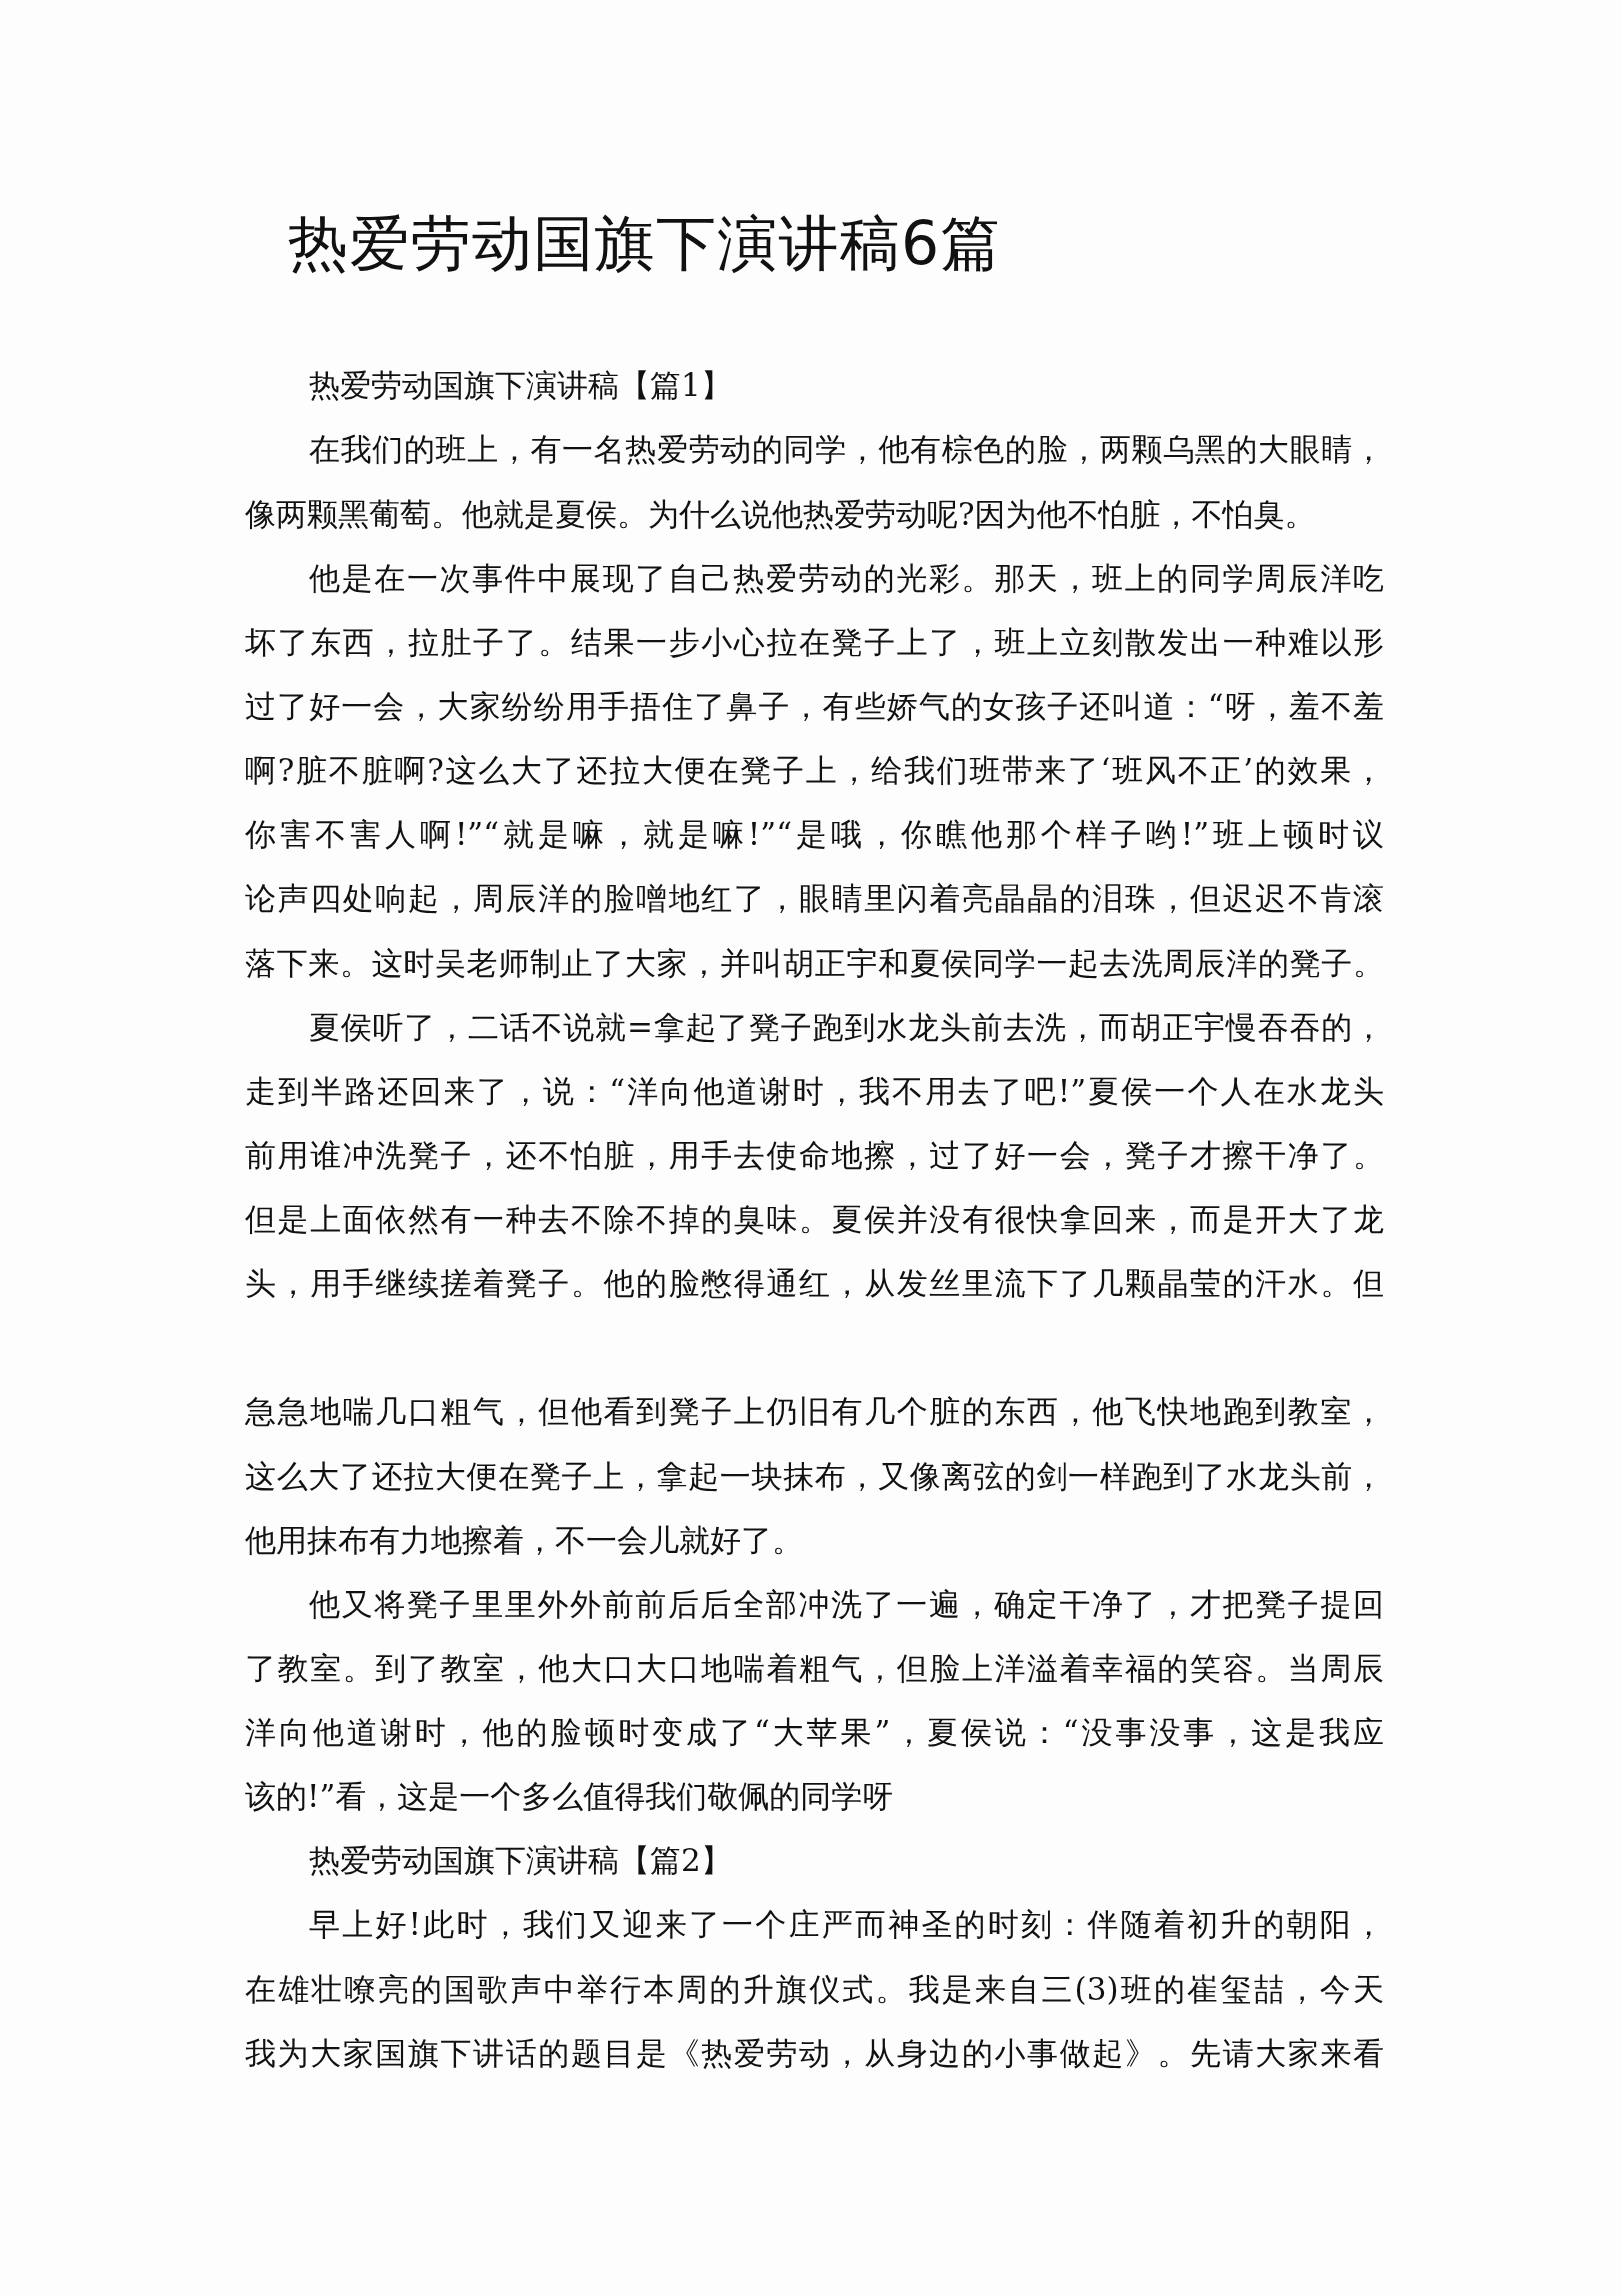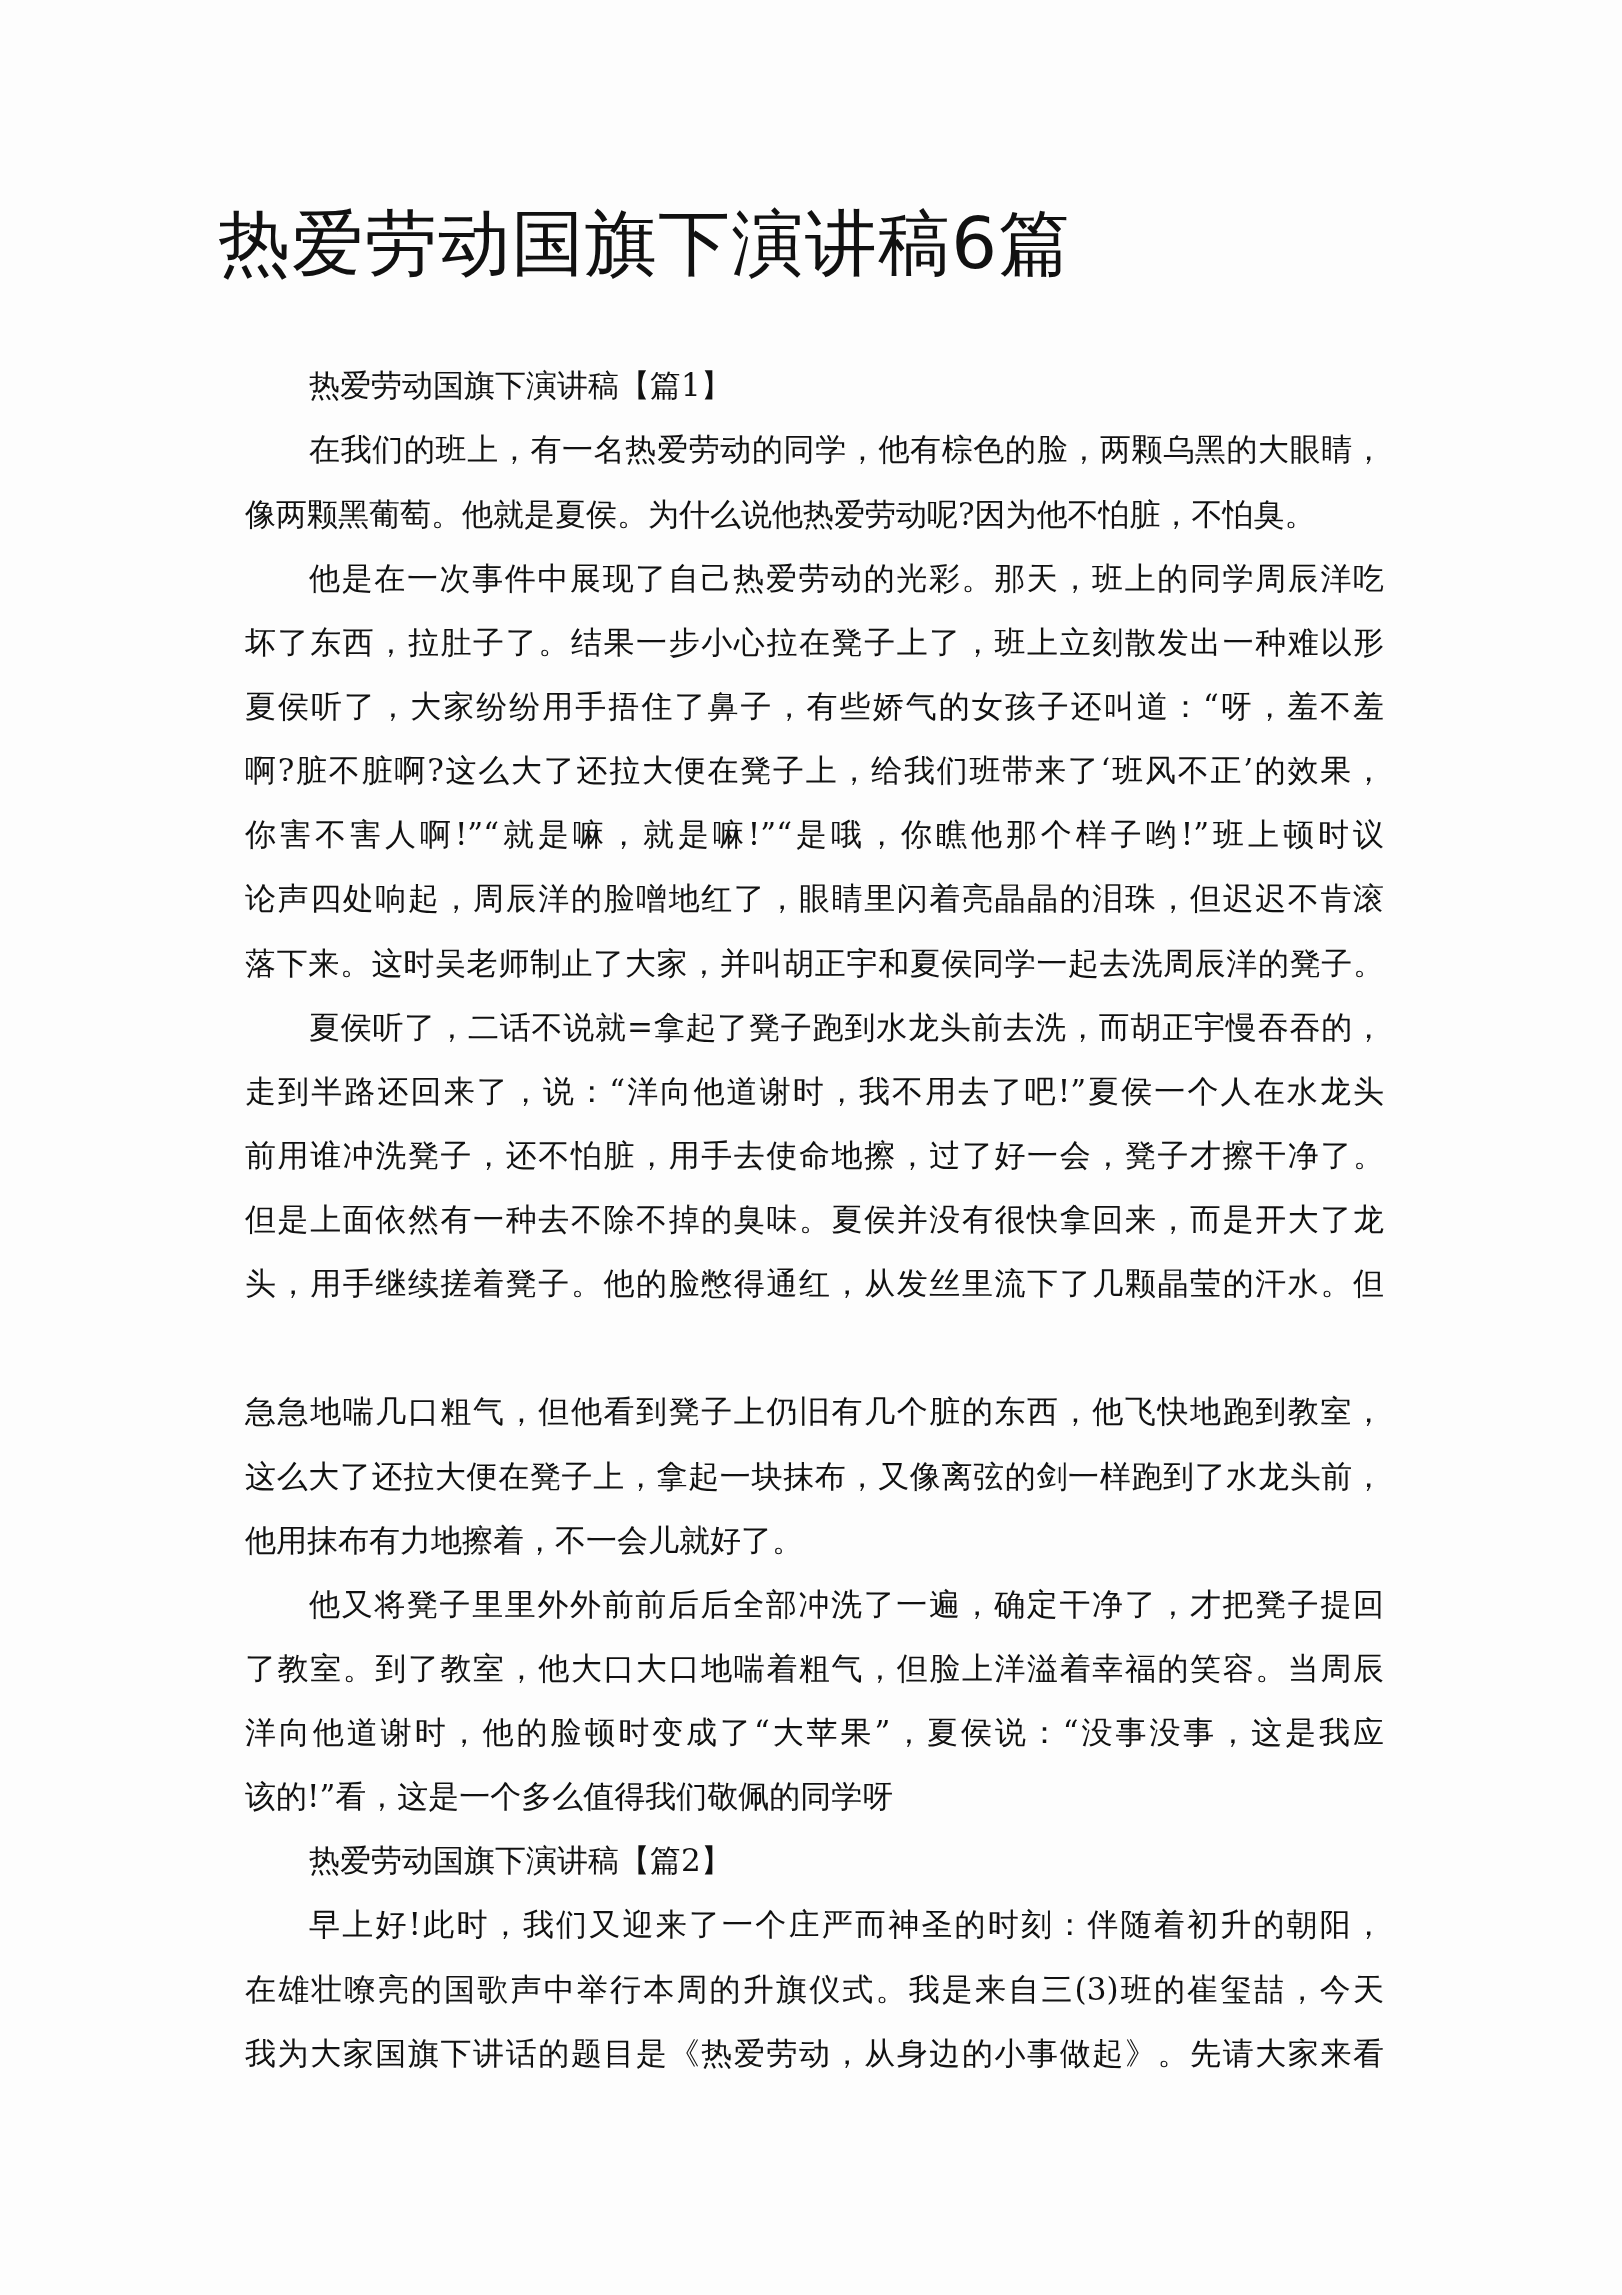--- a/index.html
+++ b/index.html
@@ -1,20 +1,20 @@
 <!DOCTYPE html>
 <html style="font-size:10.5px"><head>
 <meta charset="utf-8">
 <style>
   html, body { margin: 0; padding: 0; background: #ffffff; }
   body { width: 1623px; height: 2295px; position: relative; overflow: hidden;
          font-family: "DejaVu Serif", "Liberation Serif", serif; color: #111; }
   .page { position: absolute; left: 0; top: 0; width: 1623px; height: 2295px; background: #fdfdfd; }
   .title { position: absolute; left: 0; width: 1290px; top: 204px; text-align: center;
-           font-size: 72px; line-height: 79px; letter-spacing: 1.3px; font-weight: 400;
+           font-size: 60px; line-height: 79px; letter-spacing: 1.3px; font-weight: 400;
            font-family: "DejaVu Sans", "Liberation Sans", sans-serif; }
   .line { position: absolute; left: 245px; width: 1139px; height: 64px;
           font-size: 31px; line-height: 64px; white-space: nowrap;
           text-align: justify; text-align-last: justify; }
   .line.indent { left: 309px; width: 1075px; }
   .line.last { text-align-last: left; }
   .heading { text-align-last: left; }
 </style>
 </head>
 <body>
@@ -23,21 +23,21 @@
 
   <div class="title">热爱劳动国旗下演讲稿6篇</div>
 
   <div class="line indent heading" style="top:353px">热爱劳动国旗下演讲稿【篇1】</div>
 
   <div class="line last" style="top:482px">像两颗黑葡萄。他就是夏侯。为什么说他热爱劳动呢?因为他不怕脏，不怕臭。</div>
   <div class="line indent" style="top:417px">在我们的班上，有一名热爱劳动的同学，他有棕色的脸，两颗乌黑的大眼睛，</div>
 
   <div class="line indent" style="top:546px">他是在一次事件中展现了自己热爱劳动的光彩。那天，班上的同学周辰洋吃</div>
   <div class="line" style="top:610px">坏了东西，拉肚子了。结果一步小心拉在凳子上了，班上立刻散发出一种难以形</div>
-  <div class="line" style="top:674px">夏侯听了，大家纷纷用手捂住了鼻子，有些娇气的女孩子还叫道：“呀，羞不羞</div>
+  <div class="line" style="top:674px">过了好一会，大家纷纷用手捂住了鼻子，有些娇气的女孩子还叫道：“呀，羞不羞</div>
   <div class="line" style="top:738px">啊?脏不脏啊?这么大了还拉大便在凳子上，给我们班带来了‘班风不正’的效果，</div>
   <div class="line" style="top:802px">你害不害人啊!”“就是嘛，就是嘛!”“是哦，你瞧他那个样子哟!”班上顿时议</div>
   <div class="line" style="top:866px">论声四处响起，周辰洋的脸噌地红了，眼睛里闪着亮晶晶的泪珠，但迟迟不肯滚</div>
   <div class="line" style="top:931px">落下来。这时吴老师制止了大家，并叫胡正宇和夏侯同学一起去洗周辰洋的凳子。</div>
 
   <div class="line indent" style="top:995px">夏侯听了，二话不说就=拿起了凳子跑到水龙头前去洗，而胡正宇慢吞吞的，</div>
   <div class="line" style="top:1059px">走到半路还回来了，说：“洋向他道谢时，我不用去了吧!”夏侯一个人在水龙头</div>
   <div class="line" style="top:1123px">前用谁冲洗凳子，还不怕脏，用手去使命地擦，过了好一会，凳子才擦干净了。</div>
   <div class="line" style="top:1187px">但是上面依然有一种去不除不掉的臭味。夏侯并没有很快拿回来，而是开大了龙</div>
   <div class="line" style="top:1251px">头，用手继续搓着凳子。他的脸憋得通红，从发丝里流下了几颗晶莹的汗水。但</div>

